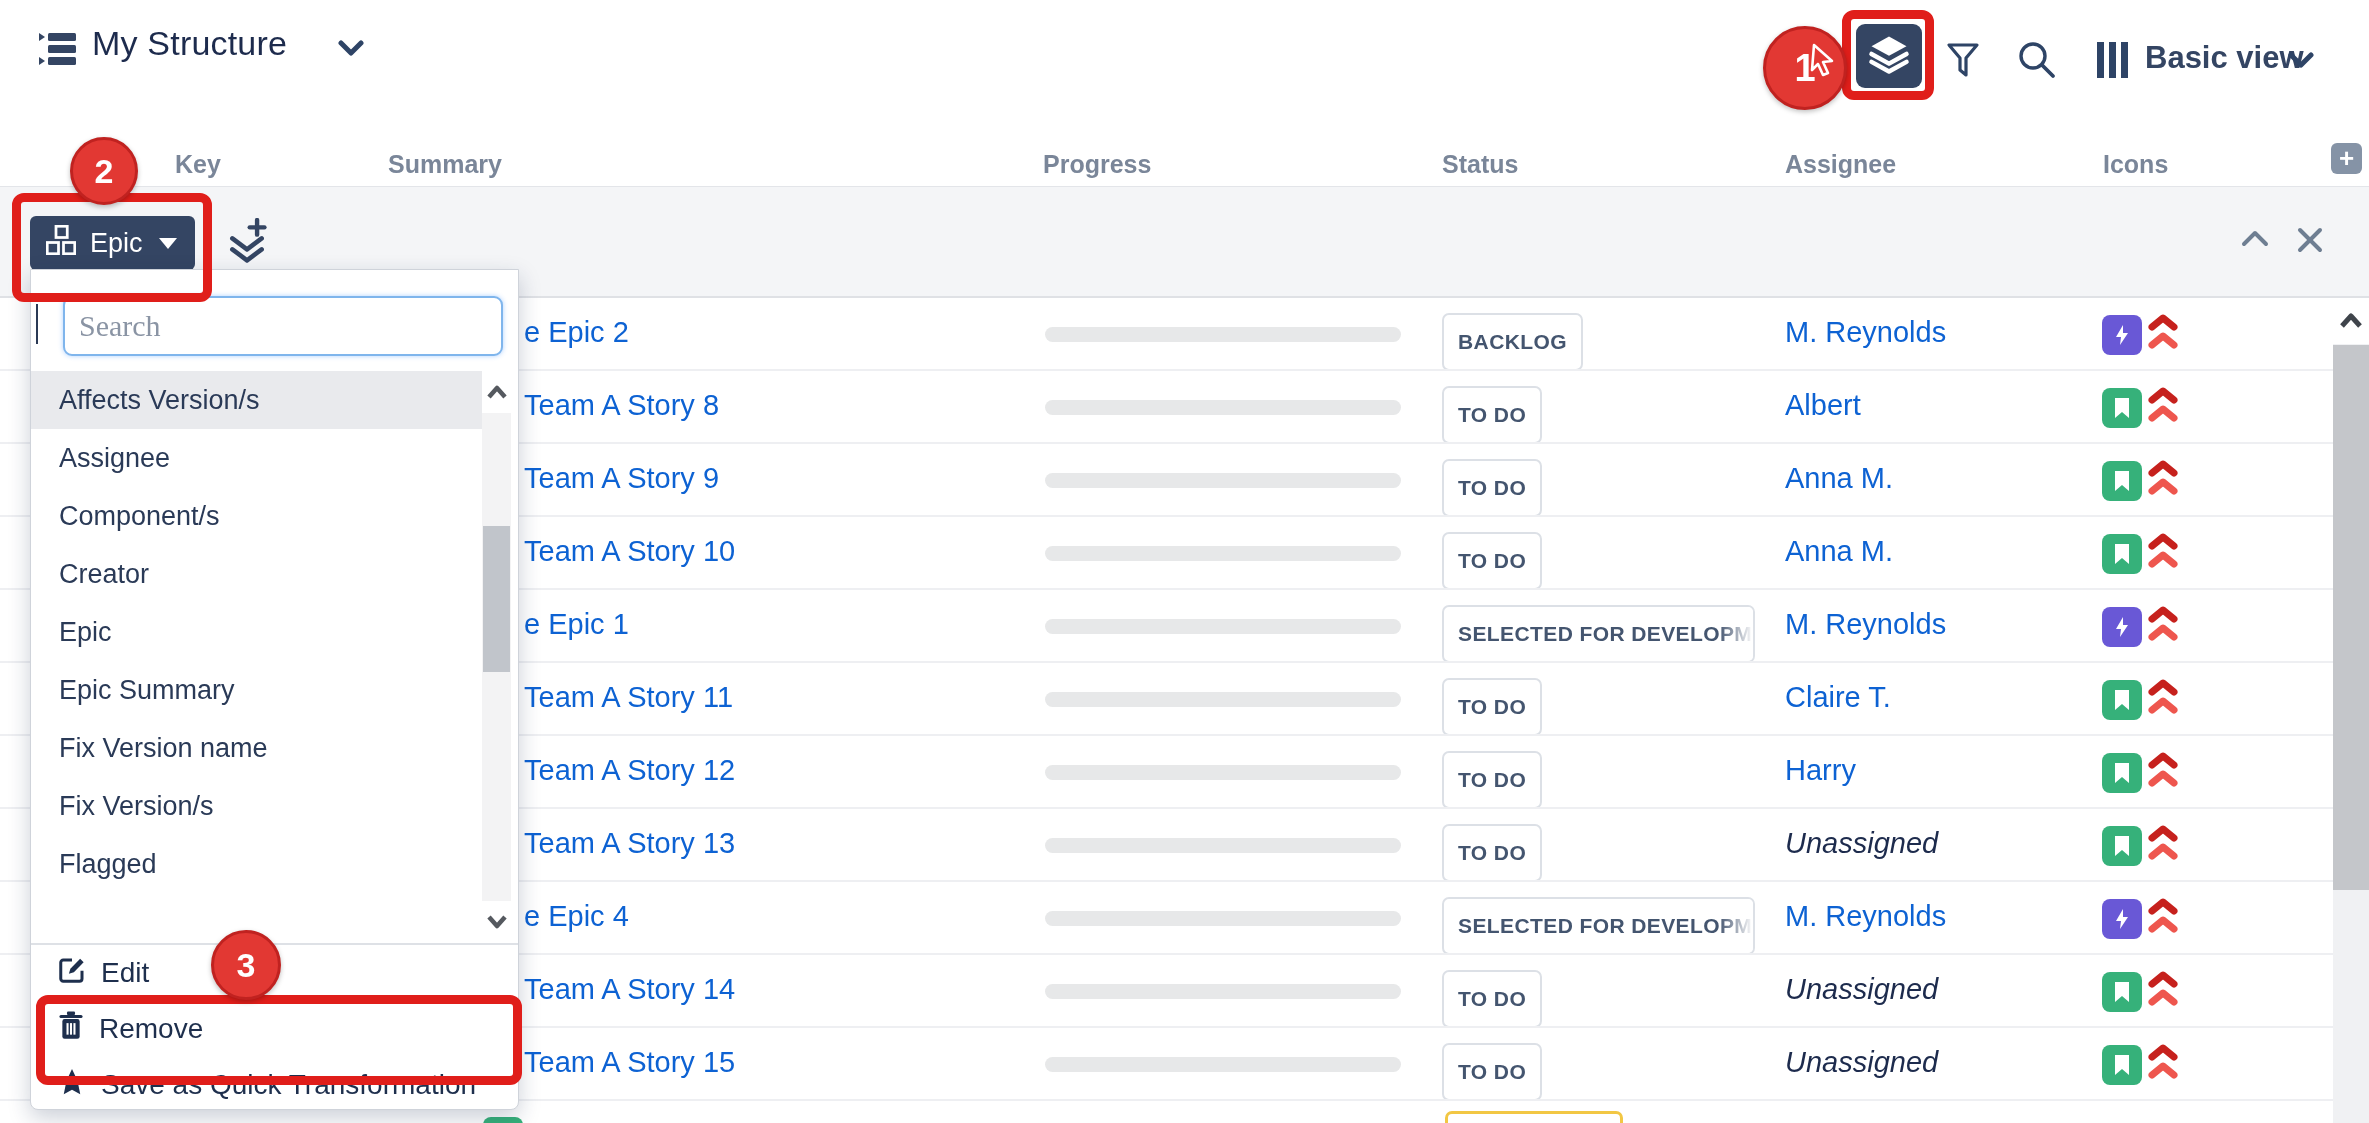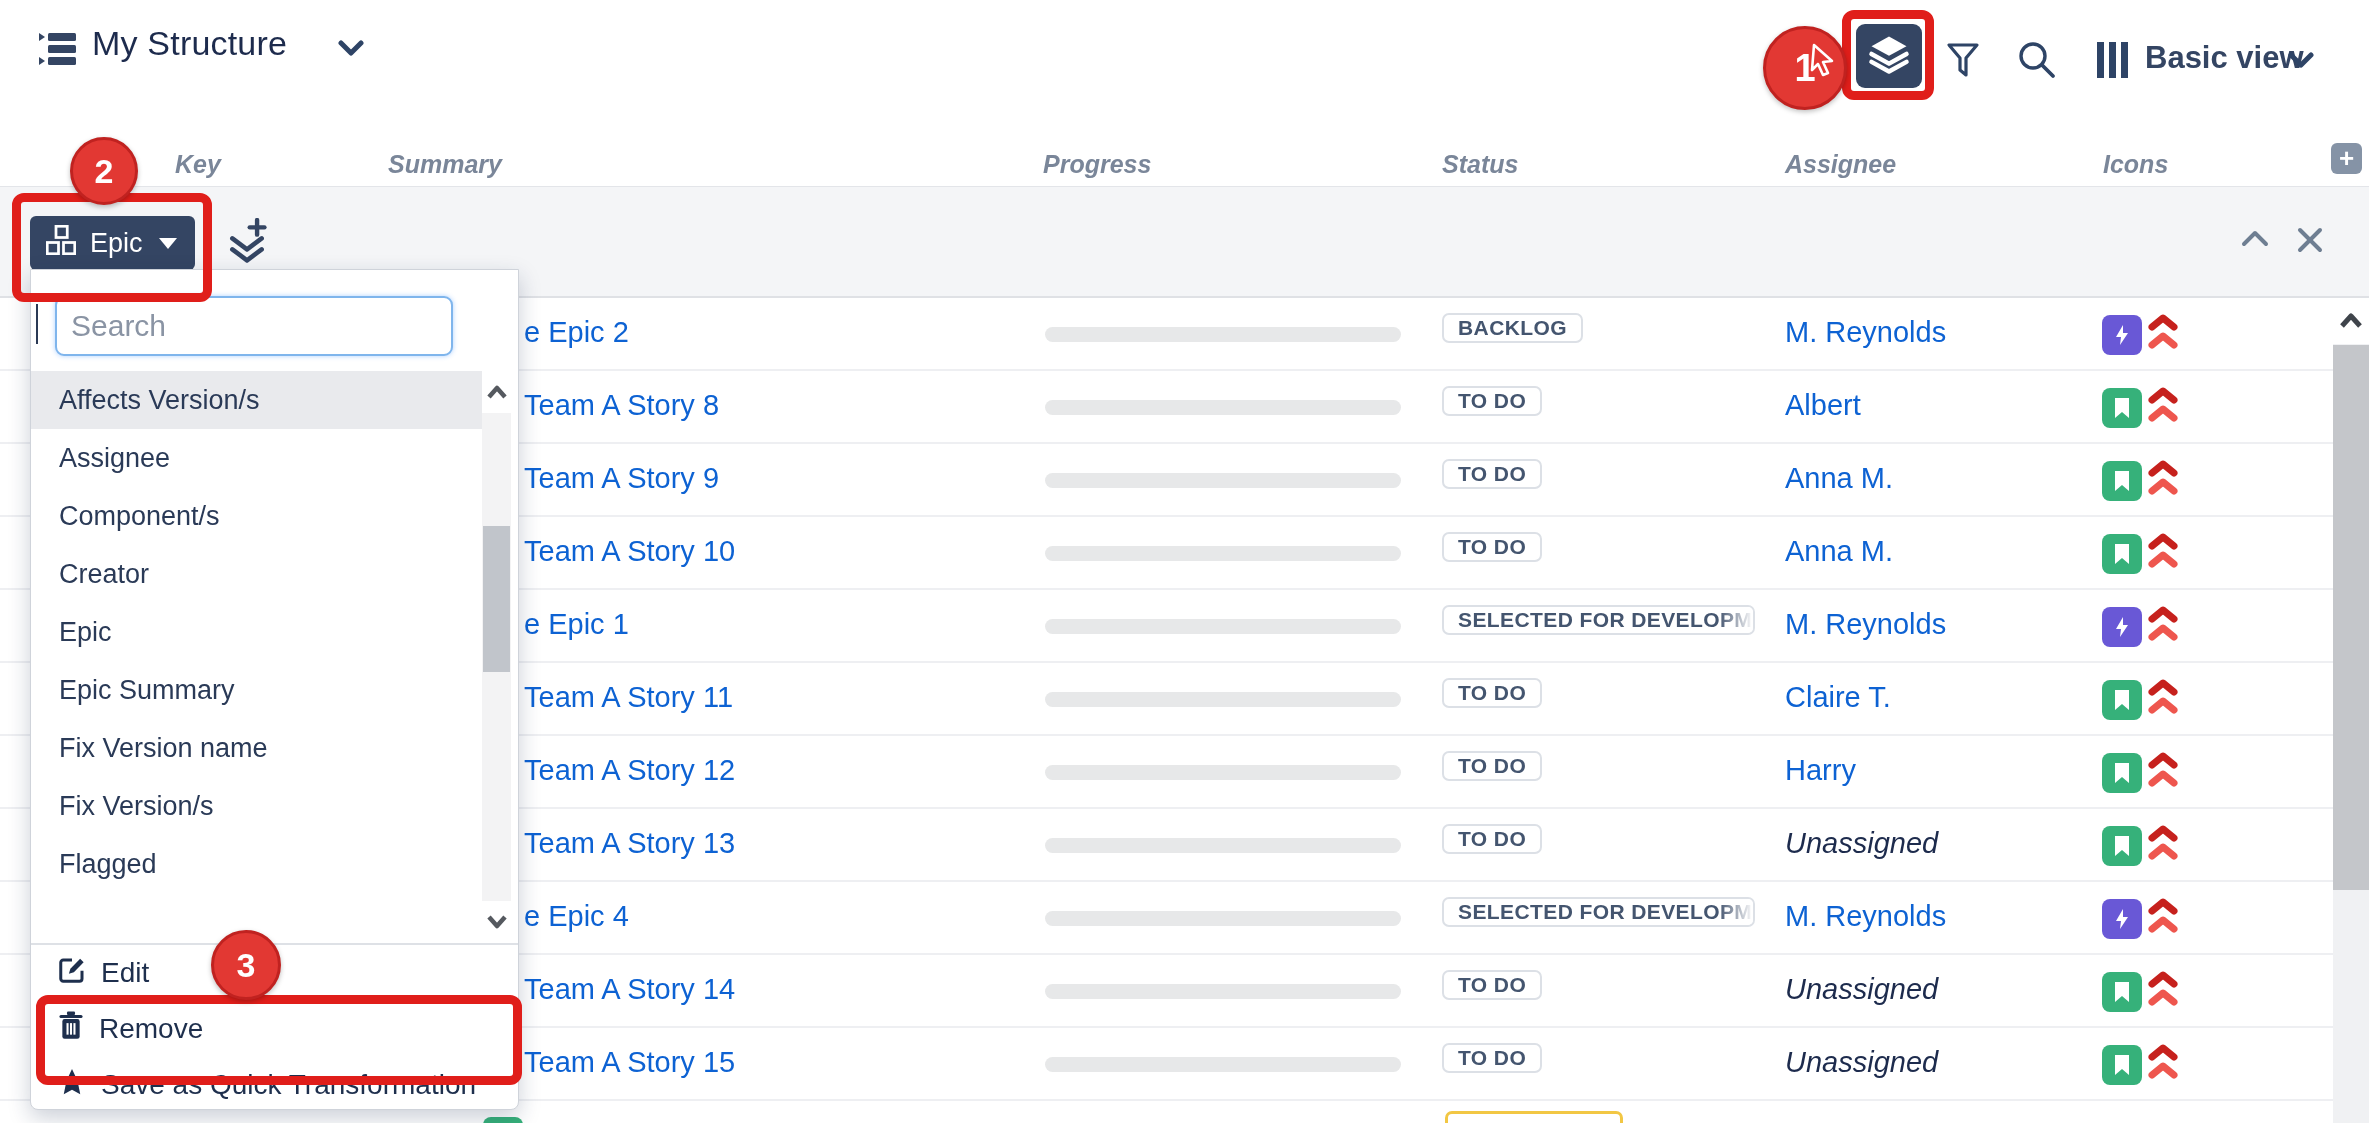--- a/index.html
+++ b/index.html
@@ -9,42 +9,42 @@
 
   
   .title{font-size:34px;color:#1D2B4D;letter-spacing:.2px;}
   .hdr-icon svg{display:block;}
   .view-label{font-size:31px;color:#344563;}
 
   .layers-btn{width:66px;height:64px;background:#344563;border-radius:9px;
               display:flex;align-items:center;justify-content:center;}
 
   
-  .col-h{font-size:25px;font-weight:bold;color:#7A8699;font-style:italic;}
+  .col-h{font-size:25px;font-weight:bold;color:#7A8699;}
   .plus-btn{width:31px;height:31px;background:#8593A6;border-radius:6px;color:#fff;
             display:flex;align-items:center;justify-content:center;font-size:26px;font-weight:bold;}
 
   
   .toolbar{left:0;top:186px;width:2369px;height:112px;background:#F4F5F7;
            border-top:1px solid #E3E5E9;border-bottom:2px solid #DFE1E5;box-sizing:border-box;}
   .epic-btn{left:30px;top:216px;height:54px;background:#344563;border-radius:6px;
             display:flex;align-items:center;gap:14px;padding:0 18px 0 16px;color:#fff;font-size:27px;}
   .epic-caret{width:0;height:0;border-left:9px solid transparent;border-right:9px solid transparent;
               border-top:11px solid #fff;margin-left:2px;}
 
   
   .rows{left:0;top:298px;width:2369px;}
   .row{position:relative;width:2369px;height:73px;border-bottom:2px solid #EEEFF2;box-sizing:border-box;overflow:hidden;}
   .row.partial{height:22px;border-bottom:none;}
   .sum{position:absolute;left:524px;top:18px;font-size:29px;color:#0D62D3;white-space:nowrap;}
   .asg{position:absolute;left:1785px;top:18px;font-size:29px;color:#0D62D3;white-space:nowrap;}
   .asg.unassigned{color:#1D2B4D;font-style:italic;}
   .ptrack{position:absolute;left:1045px;top:29px;width:356px;height:15px;background:#E7E8E9;border-radius:8px;overflow:hidden;}
   .pfill{height:100%;background:#6CA95B;border-radius:8px;}
-  .badge{position:absolute;left:1442px;top:15px;height:30px;box-sizing:border-box;
+  .badge{position:absolute;left:1442px;top:15px;height:58px;box-sizing:border-box;
          border:2px solid #DCE0E6;border-radius:7px;background:#fff;color:#44556F;
          font-size:21px;font-weight:bold;letter-spacing:.4px;display:flex;align-items:center;
          padding:0 14px;white-space:nowrap;}
   .badge.trunc{max-width:313px;overflow:hidden;padding-right:4px;}
   .badge.trunc:after{content:"";position:absolute;right:0;top:0;bottom:0;width:34px;
          background:linear-gradient(to right,rgba(255,255,255,0),#fff);}
   .badge.yellow{border:3px solid #F2C744;left:1445px;width:178px;top:10px;}
   .ticon{position:absolute;left:2102px;top:17px;width:40px;height:40px;border-radius:8px;
          display:flex;align-items:center;justify-content:center;}
   .ticon.epic{background:#6958D6;}
@@ -55,23 +55,23 @@
   
   .vscroll{left:2333px;top:298px;width:36px;height:825px;background:#F0F1F3;}
   .vscroll .btn{position:absolute;left:0;top:0;width:36px;height:46px;background:#fff;
                 display:flex;align-items:center;justify-content:center;}
   .vscroll .thumb{position:absolute;left:0;top:47px;width:36px;height:545px;background:#C4C6CA;}
 
   
   .panel{left:30px;top:269px;width:489px;height:841px;background:#fff;z-index:50;
          border:1px solid #CFD3DA;border-radius:0 0 8px 8px;box-sizing:border-box;
          box-shadow:0 8px 22px rgba(23,43,77,.22);}
-  .search{position:absolute;left:24px;top:26px;width:398px;height:60px;box-sizing:border-box;
+  .search{position:absolute;left:32px;top:26px;width:440px;height:60px;box-sizing:border-box;
           border:2px solid #7FB5EC;border-radius:9px;font-size:30px;color:#1D2B4D;
-          padding:0 16px 0 14px;outline:none;font-family:Liberation Sans, sans-serif;
+          padding:0 16px 0 14px;outline:none;font-family:Liberation Serif, serif;
           box-shadow:0 0 5px rgba(76,154,255,.45);}
   .search::placeholder{color:#8A94A4;}
   .caret-line{position:absolute;left:36px;top:304px;width:2px;height:40px;background:#2B3A55;z-index:60;}
   .list{position:absolute;left:0;top:101px;width:451px;height:572px;overflow:hidden;}
   .litem{height:58px;line-height:58px;padding-left:28px;font-size:27px;color:#2A3A57;white-space:nowrap;}
   .litem.hl{background:#E9EAED;}
   .lscroll{position:absolute;left:451px;top:101px;width:29px;height:572px;background:#F3F3F4;}
   .lscroll .sarr{position:absolute;left:0;width:29px;height:42px;background:#fff;
                  display:flex;align-items:center;justify-content:center;}
   .lscroll .sthumb{position:absolute;left:1px;top:155px;width:27px;height:146px;background:#C1C5CB;}

